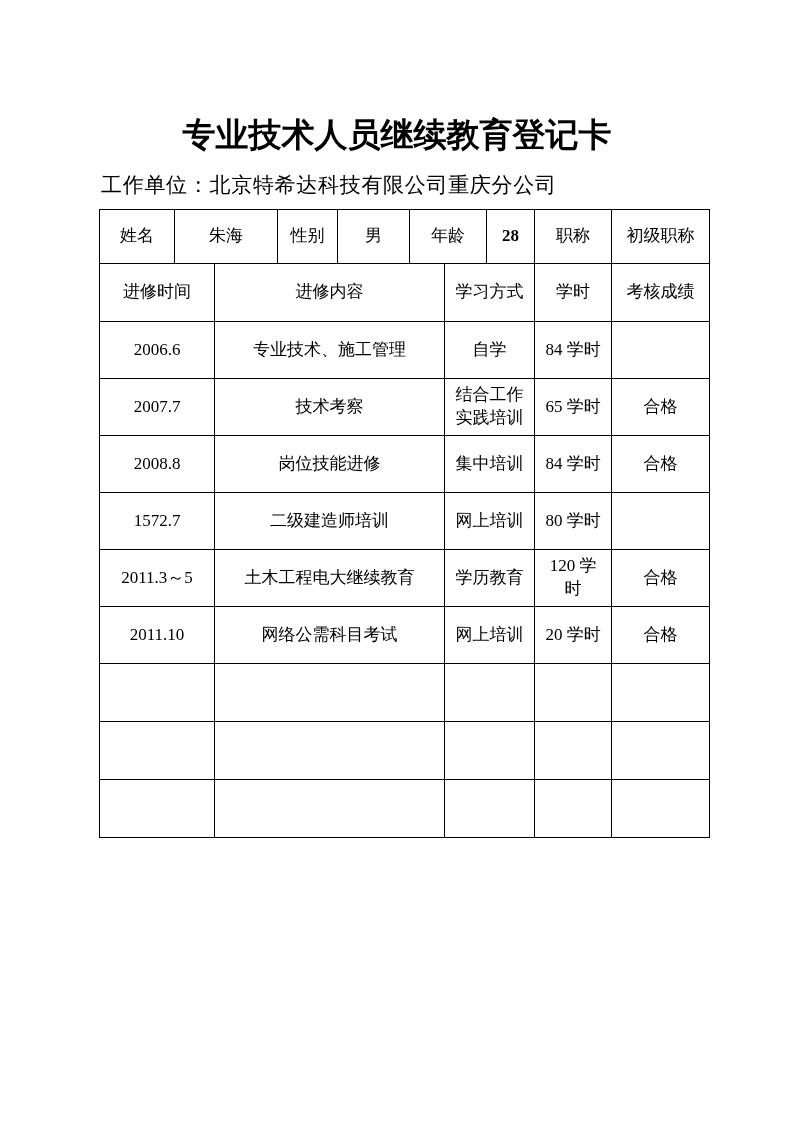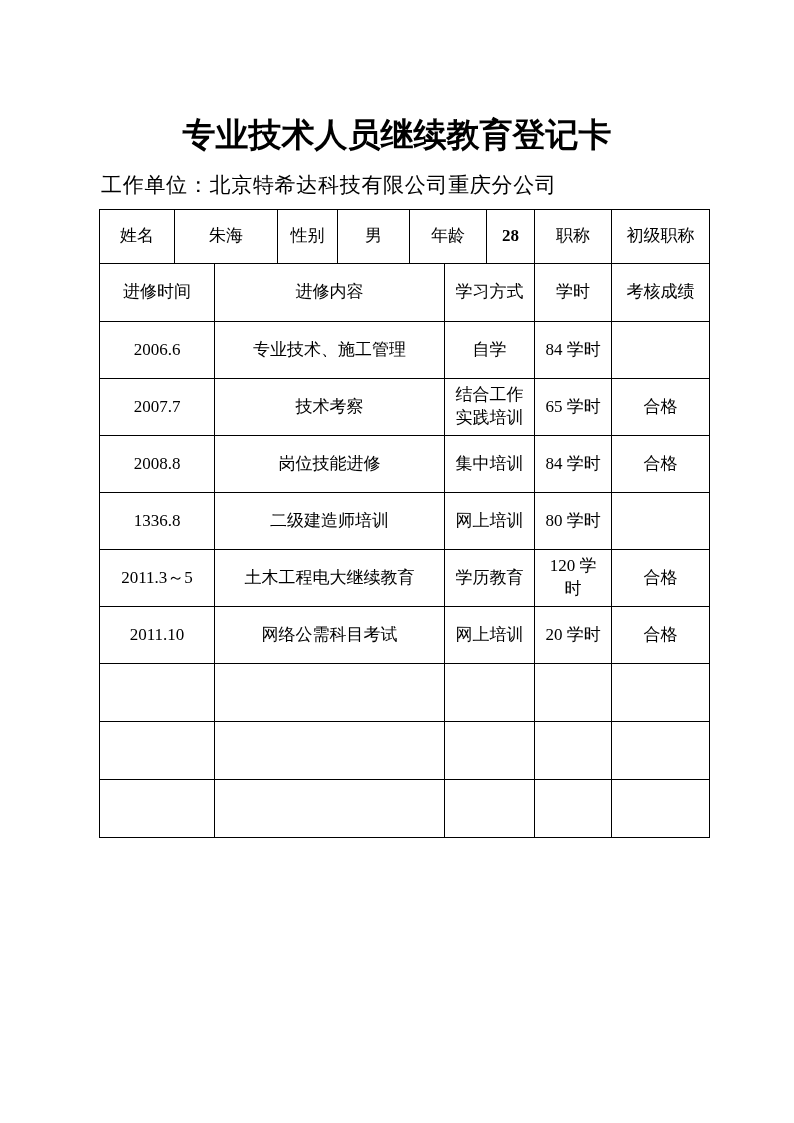--- a/index.html
+++ b/index.html
@@ -115,21 +115,21 @@
 
     <tr class="data-row">
       <td colspan="2" class="cell-time">2008.8</td>
       <td colspan="4">岗位技能进修</td>
       <td colspan="2">集中培训</td>
       <td colspan="1">84 学时</td>
       <td colspan="1">合格</td>
     </tr>
 
     <tr class="data-row">
-      <td colspan="2" class="cell-time">1336.8</td>
+      <td colspan="2" class="cell-time">1572.7</td>
       <td colspan="4">二级建造师培训</td>
       <td colspan="2">网上培训</td>
       <td colspan="1">80 学时</td>
       <td colspan="1"></td>
     </tr>
 
 
 
     <tr class="data-row">
       <td colspan="2" class="cell-time">2011.3～5</td>

